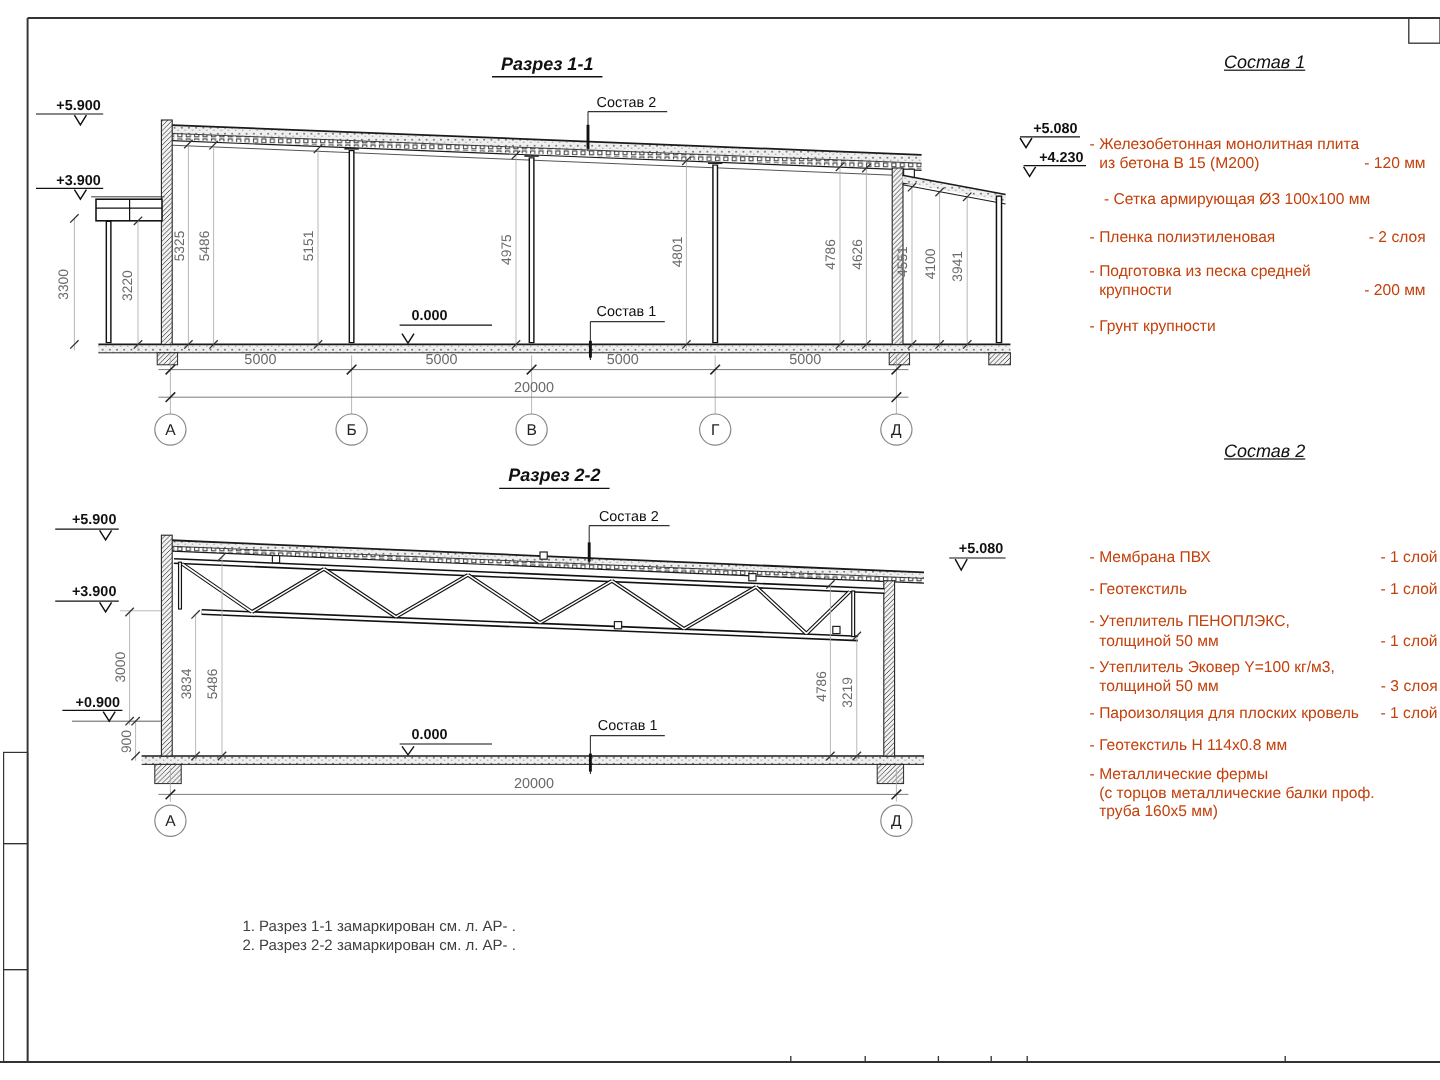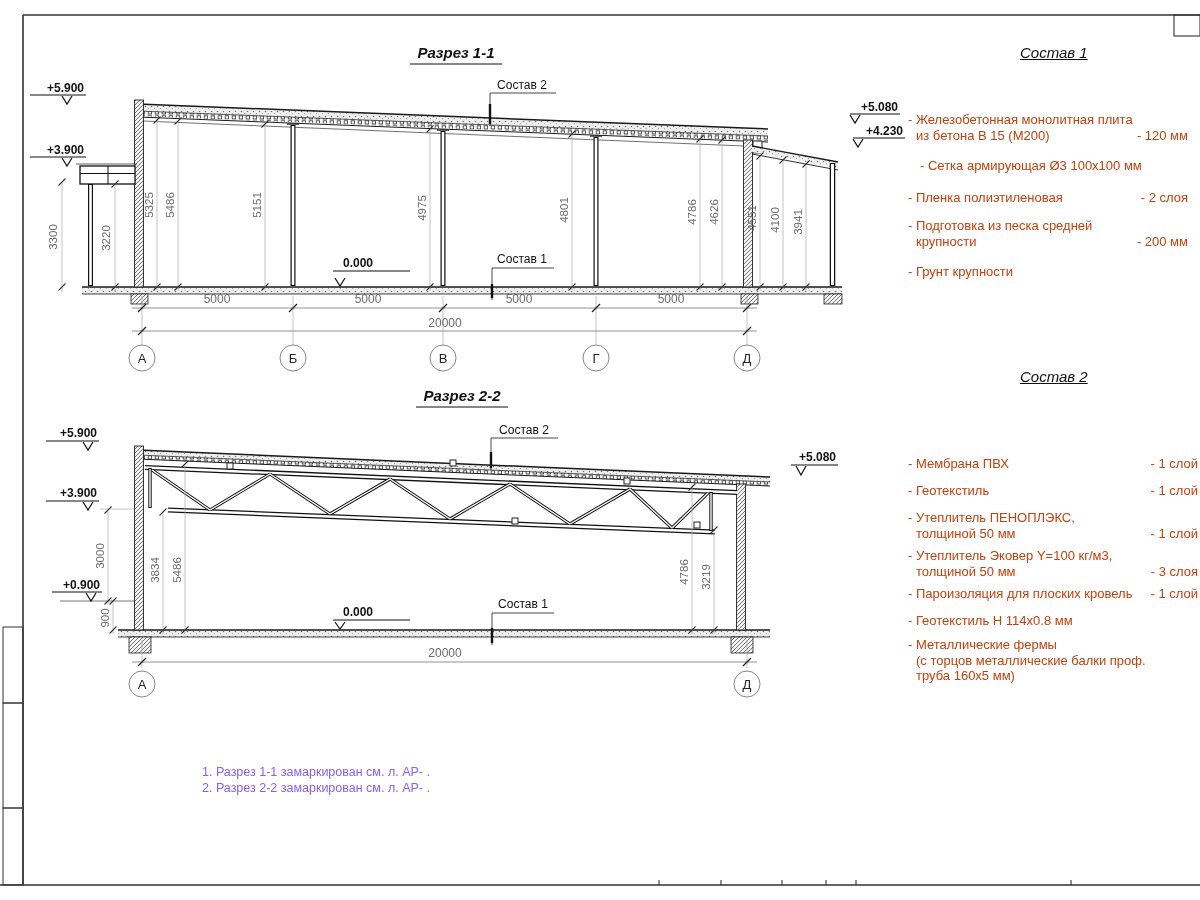--- a/index.html
+++ b/index.html
@@ -12,21 +12,21 @@
   .lbl{font-size:12px;fill:#111;}
   .elev{font-size:12px;fill:#111;font-weight:700;}
   .axlet{font-size:13px;fill:#222;}
   .stitle{font-size:15px;font-weight:700;font-style:italic;fill:#111;}
   
   .comp{position:absolute;color:#c2410c;}
   .comp-title{position:absolute;font-size:15px;font-style:italic;text-decoration:underline;color:#111;}
   .comp-item{position:absolute;font-size:13px;line-height:15.5px;}
   .comp-item .cont{padding-left:8px;}
   .comp-val{position:absolute;right:0;font-size:13px;white-space:nowrap;}
-  .notes{position:absolute;left:202px;top:764px;font-size:12.5px;line-height:16px;color:#8b5cf6;}
+  .notes{position:absolute;left:202px;top:764px;font-size:12.5px;line-height:16px;color:#404040;}
 </style>
 </head>
 <body>
 
 <div class="sheet">
 
 <svg width="1200" height="900" viewBox="0 0 1200 900">
   <defs>
     <pattern id="hatch" patternUnits="userSpaceOnUse" width="4" height="4">
       <rect width="4" height="4" fill="#f3f3f3"></rect>

